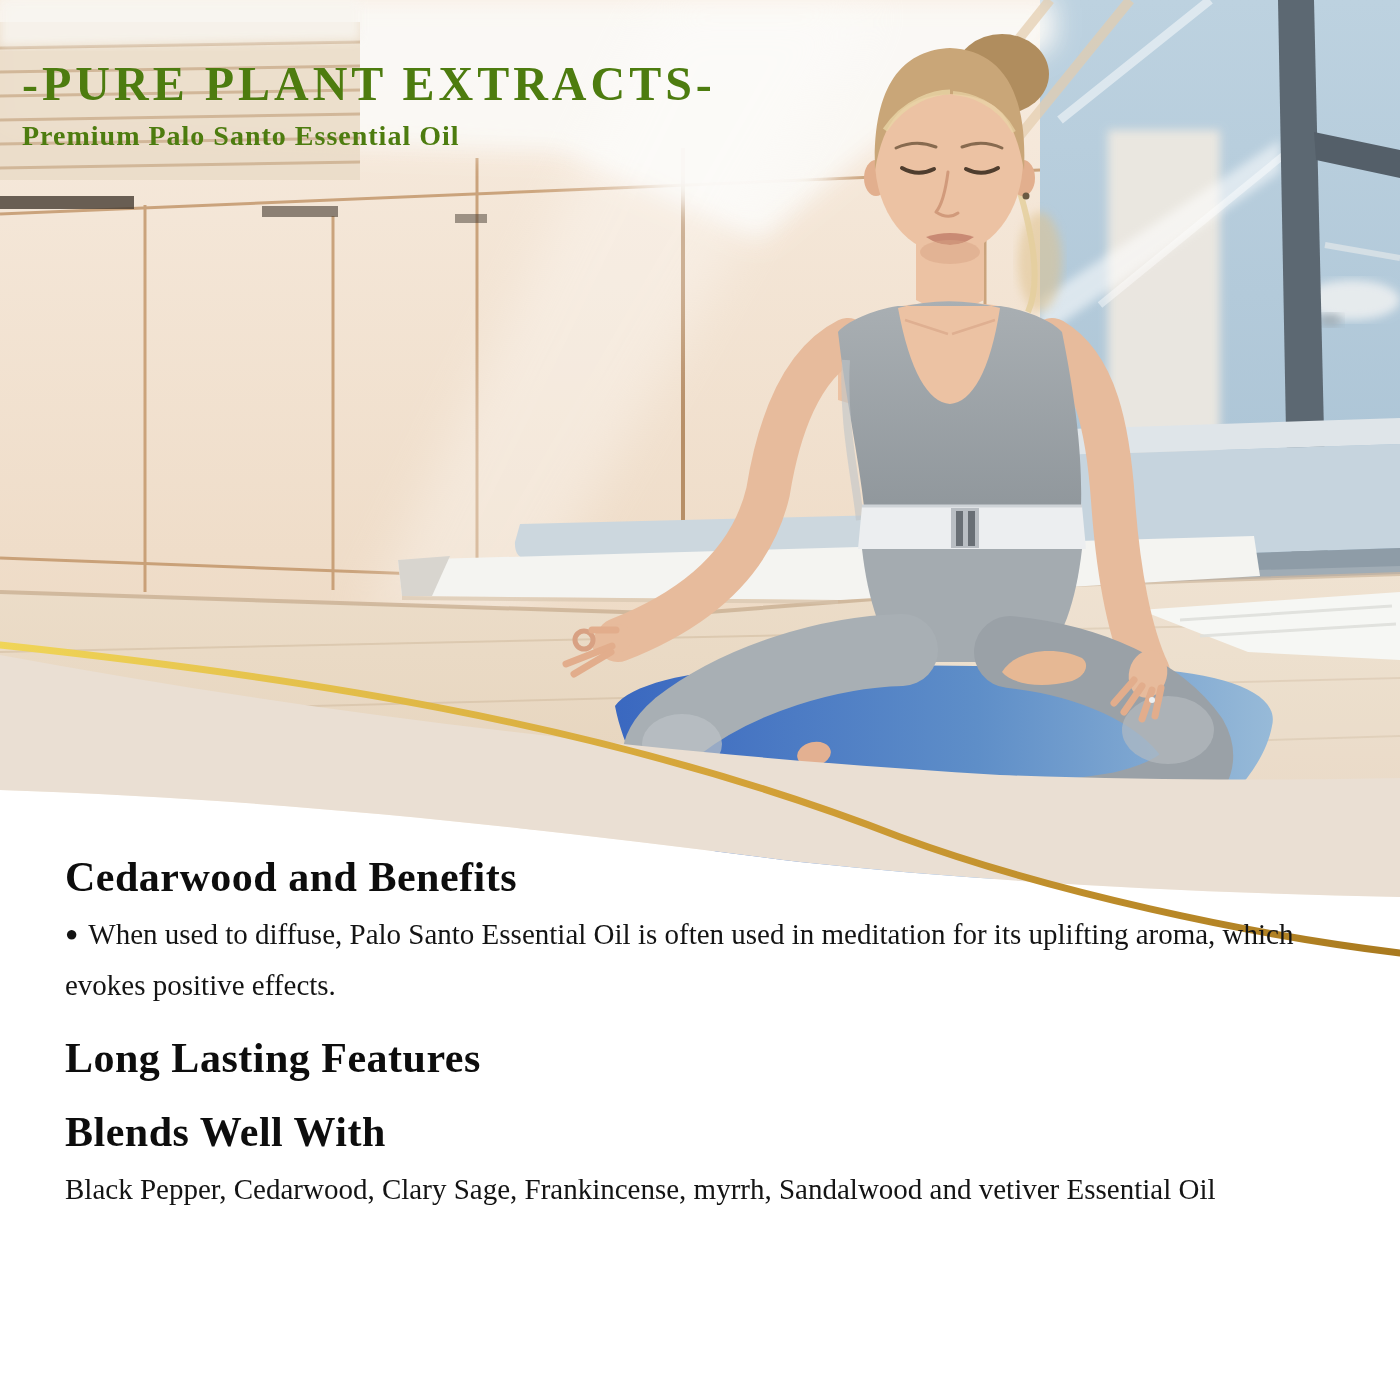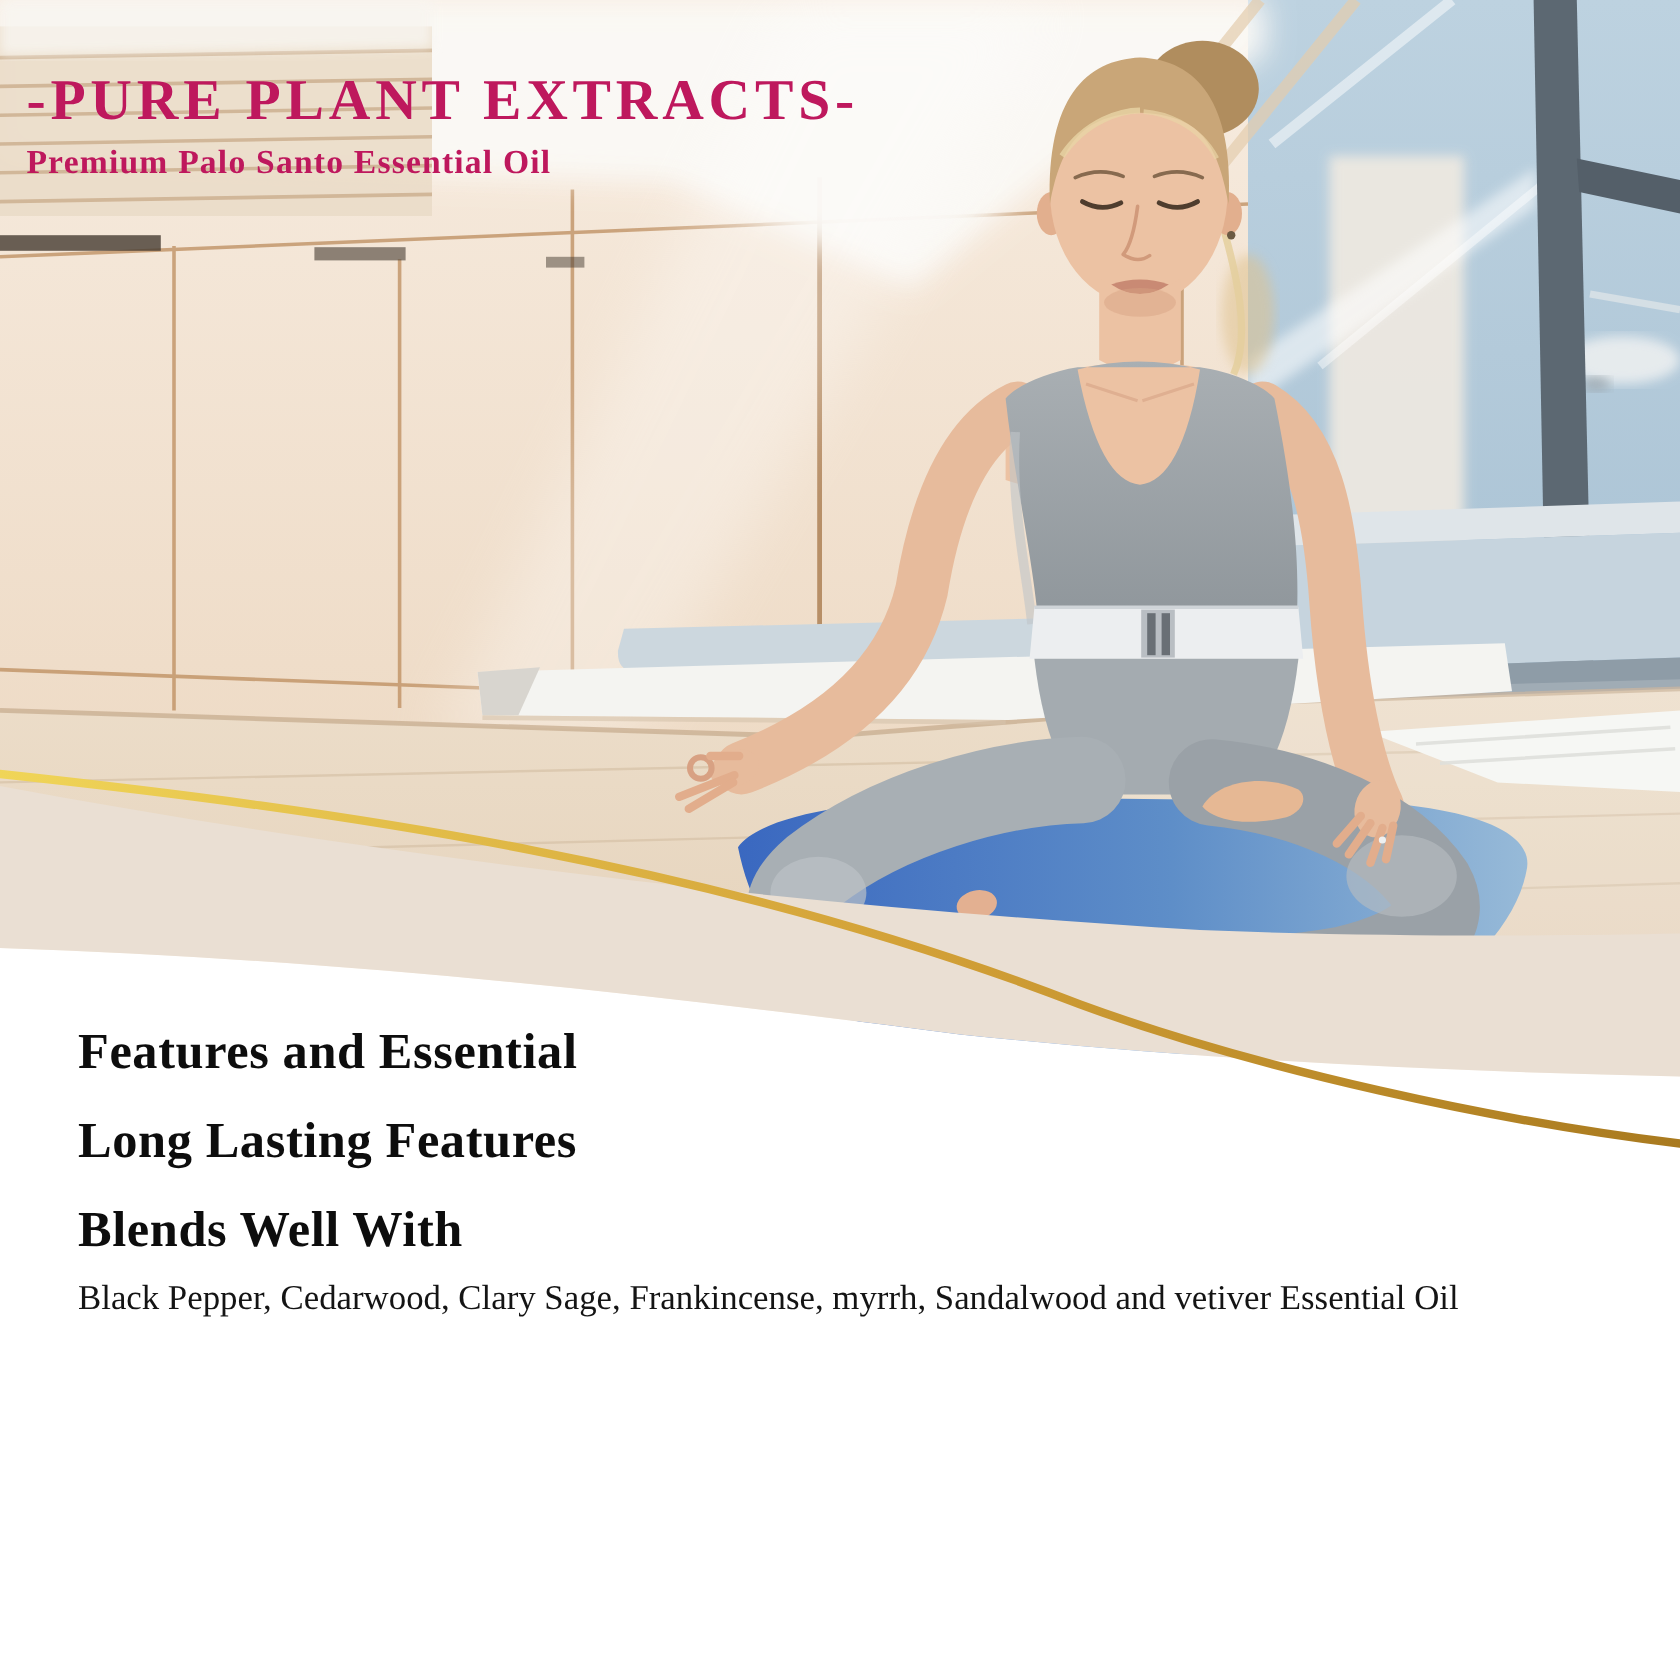--- a/index.html
+++ b/index.html
@@ -3,21 +3,21 @@
 <meta charset="utf-8">
 <style>
   html,body{margin:0;padding:0;background:#fff;}
   .stage{
     position:relative;width:1400px;height:1400px;overflow:hidden;
     background:#ffffff;font-family:"Liberation Serif","DejaVu Serif",serif;
   }
   .photo{position:absolute;left:0;top:0;width:1400px;height:910px;z-index:1;}
   .photo svg{display:block;}
   .wave{position:absolute;left:0;top:590px;width:1400px;height:400px;z-index:2;pointer-events:none;}
-  .titles{position:absolute;left:22px;top:56px;z-index:4;color:#be185d;}
+  .titles{position:absolute;left:22px;top:56px;z-index:4;color:#4d7c0f;}
   .eyebrow{
     font-size:48px;font-weight:bold;letter-spacing:4px;line-height:1.15;
     text-shadow:0 0 2px rgba(255,255,255,.25);
   }
   .title{
     font-size:28px;font-weight:bold;letter-spacing:1px;line-height:1.2;margin-top:8px;
   }
   .content{position:absolute;left:65px;top:852px;width:1310px;z-index:3;color:#141414;}
   .content h2{
     margin:0 0 8px 0;font-size:42px;line-height:50px;font-weight:bold;
@@ -276,21 +276,22 @@
   </svg>
 
   <div class="titles">
     <div class="eyebrow">-PURE PLANT EXTRACTS-</div>
     <div class="title">Premium Palo Santo Essential Oil</div>
   </div>
 
   <div class="content">
 
     <section>
-      <h2>Features and Essential</h2>
+      <h2>Cedarwood and Benefits</h2>
+      <p><span class="dot">●</span><span>When used to diffuse, Palo Santo Essential Oil is often used in meditation for its uplifting aroma, which evokes positive effects.</span></p>
     </section>
 
     <section>
       <h2>Long Lasting Features</h2>
     </section>
 
     <section>
       <h2>Blends Well With</h2>
       <p>Black Pepper, Cedarwood, Clary Sage, Frankincense, myrrh, Sandalwood and vetiver Essential Oil</p>
     </section>

